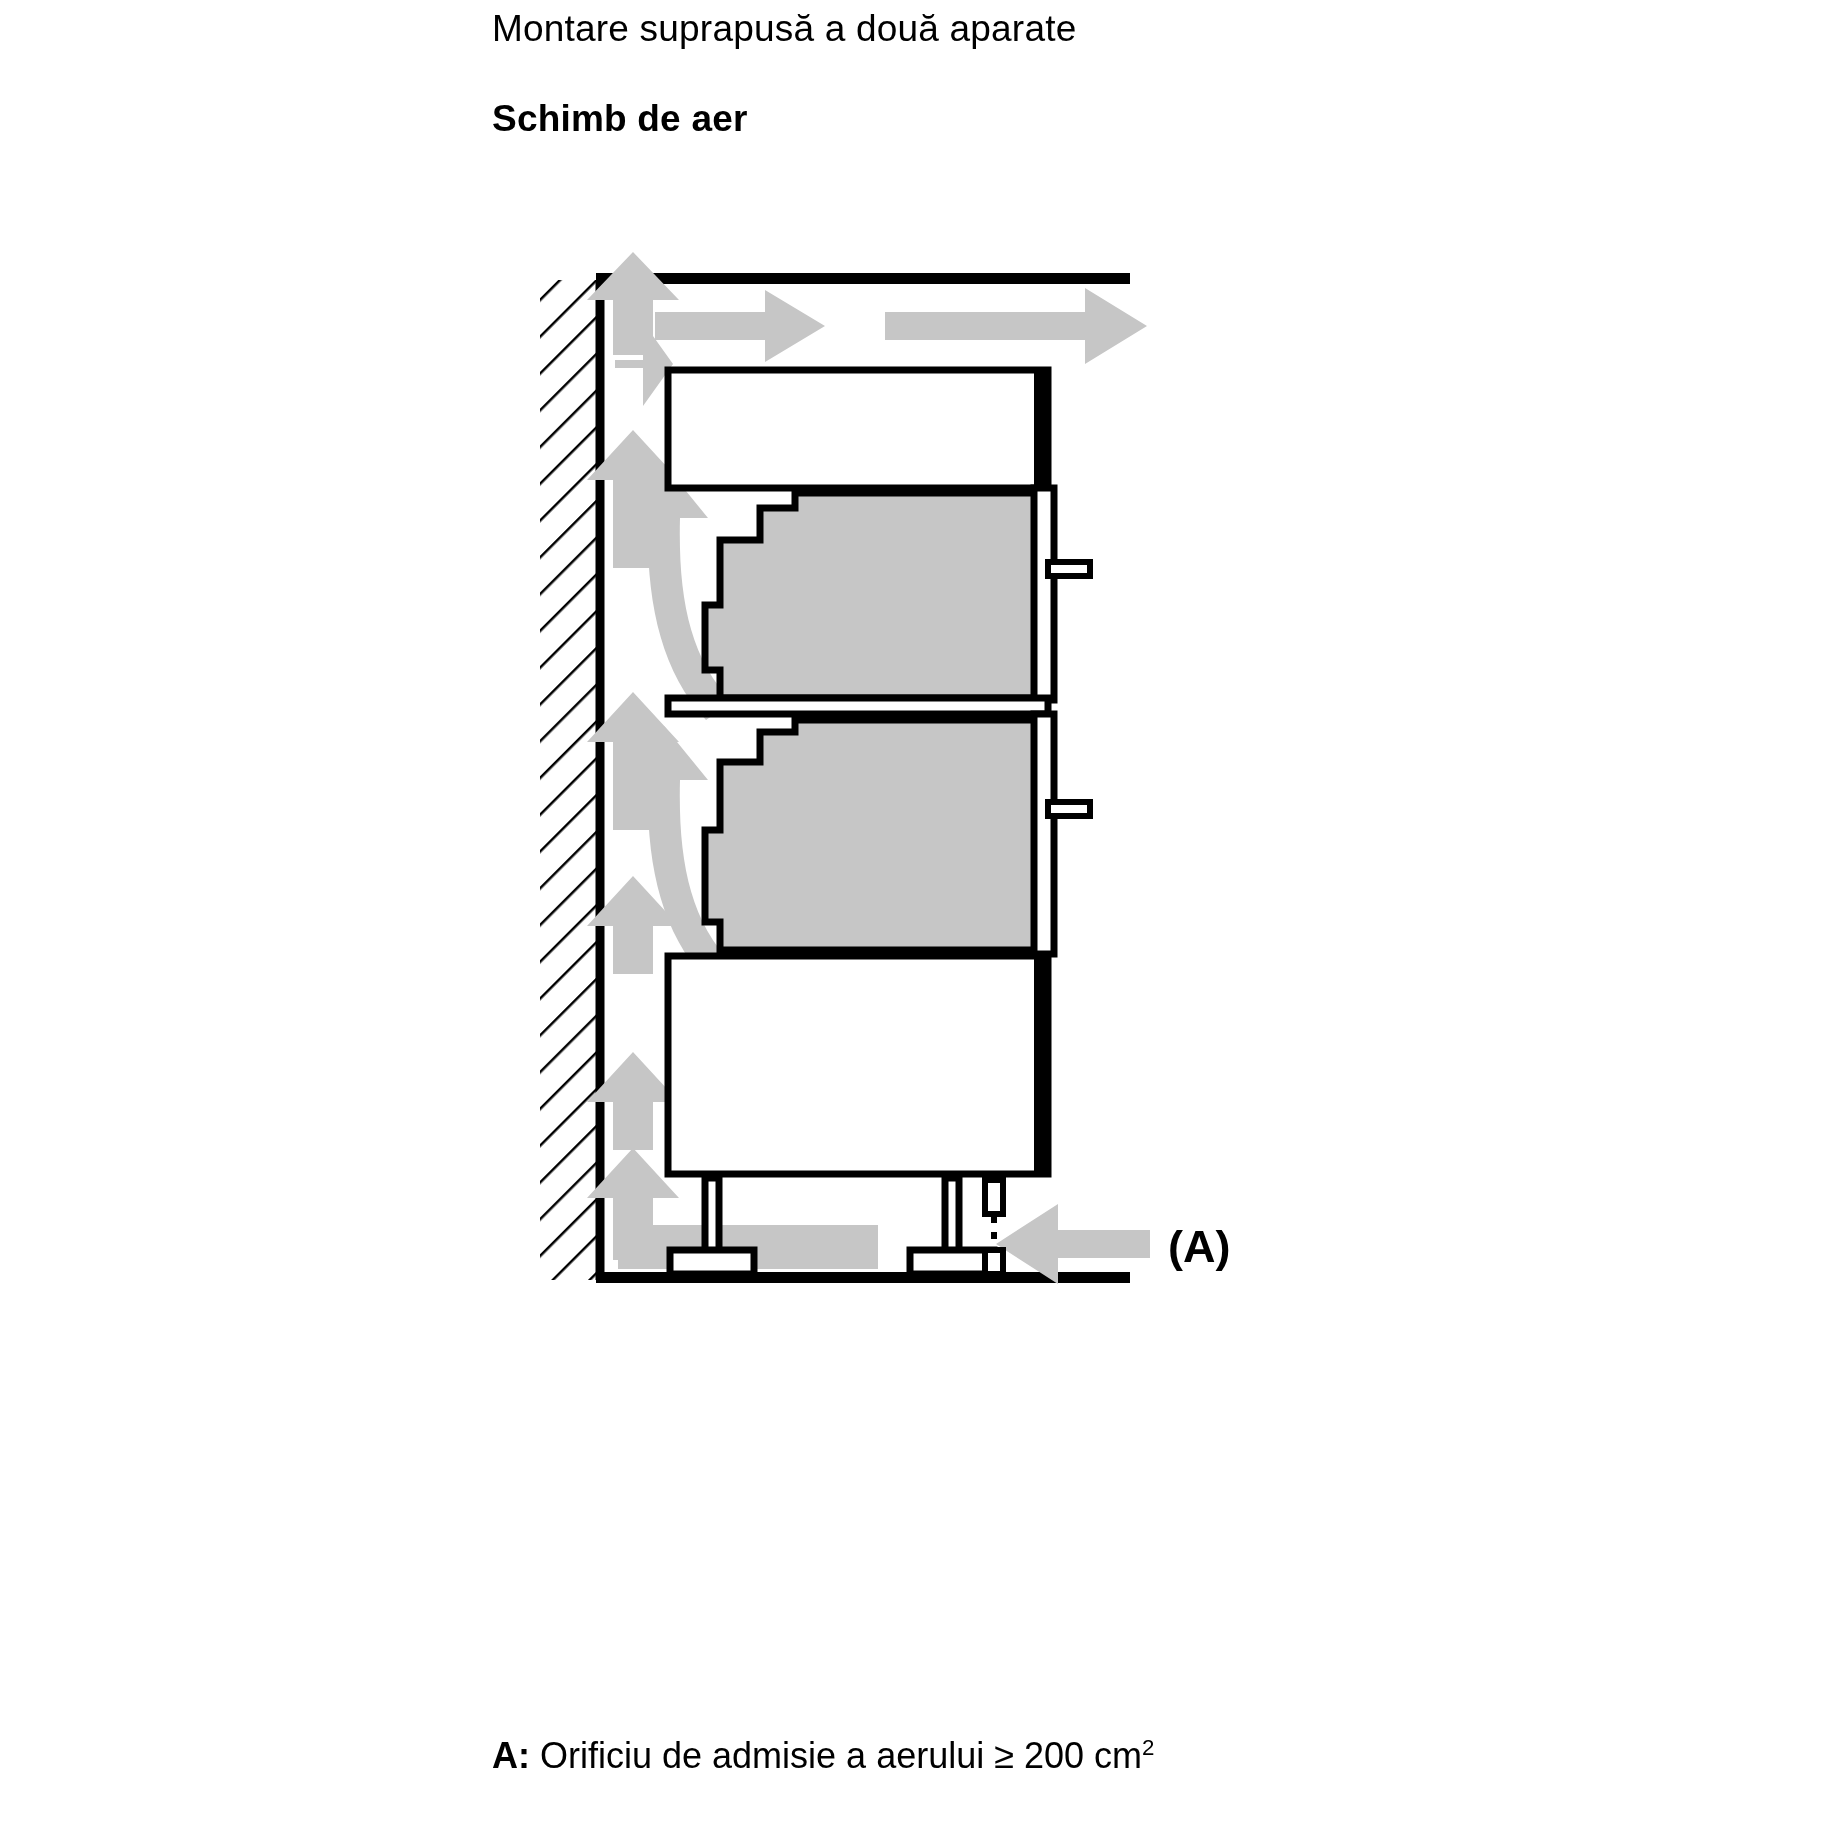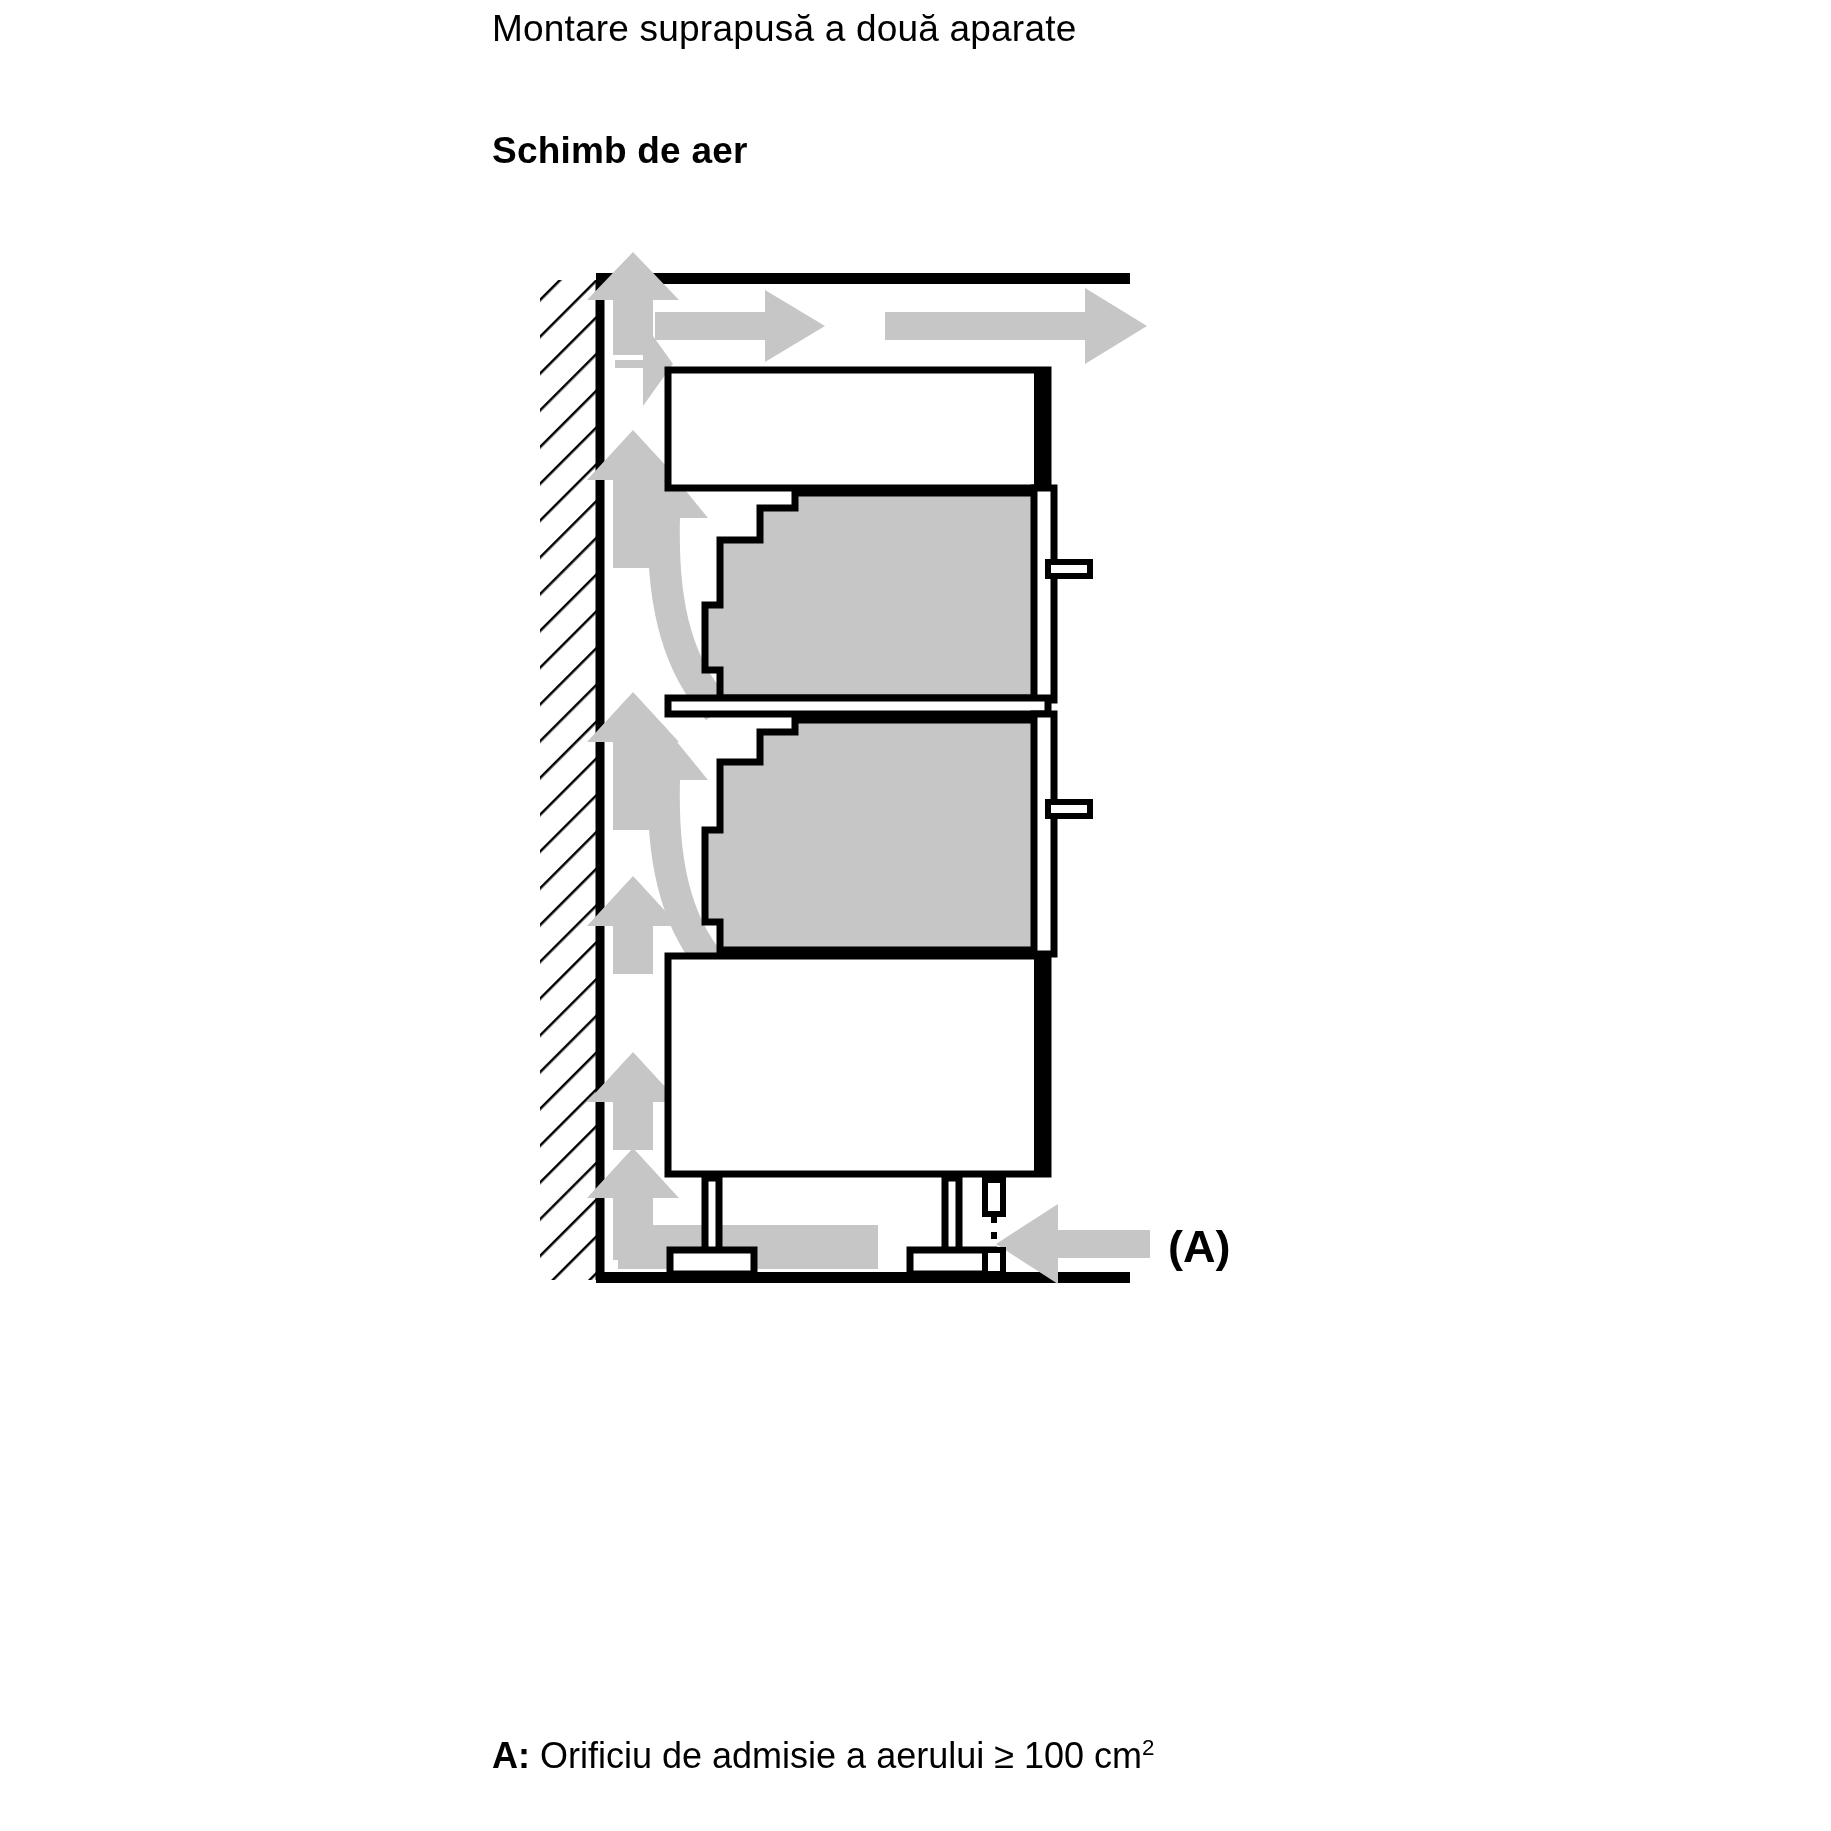--- a/index.html
+++ b/index.html
@@ -29,21 +29,20 @@
     white-space: nowrap;
   }
   .heading-sub {
     position: absolute;
     left: 492px;
     top: 98px;
     font-size: 37px;
     font-weight: bold;
     letter-spacing: 0.2px;
     white-space: nowrap;
-    margin-top: 32px;
   }
   .figure-wrap {
     position: absolute;
     left: 0;
     top: 250px;
     width: 1831px;
     height: 1300px;
   }
   .footnote {
     position: absolute;
@@ -161,16 +160,16 @@
         <rect x="985" y="1000" width="18" height="24"></rect>
         <line x1="994" y1="966" x2="994" y2="998" stroke-dasharray="7 9"></line>
       </g>
 
       <text x="1168" y="1012" font-family="Liberation Sans, sans-serif" font-size="45" font-weight="bold">(A)</text>
     </svg>
   </div>
 
   <div class="footnote">
     <b>A:</b>
-    <span>Orificiu de admisie a aerului ≥ 100 cm</span><sup>2</sup>
+    <span>Orificiu de admisie a aerului ≥ 200 cm</span><sup>2</sup>
   </div>
 
 </div>
 
 </body></html>

